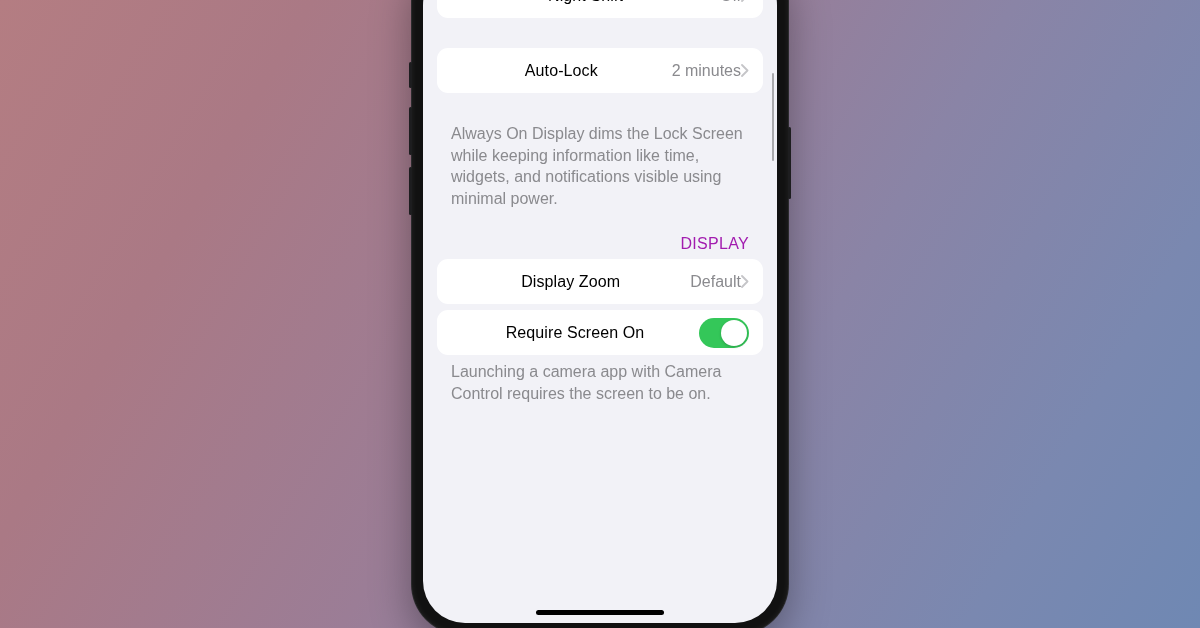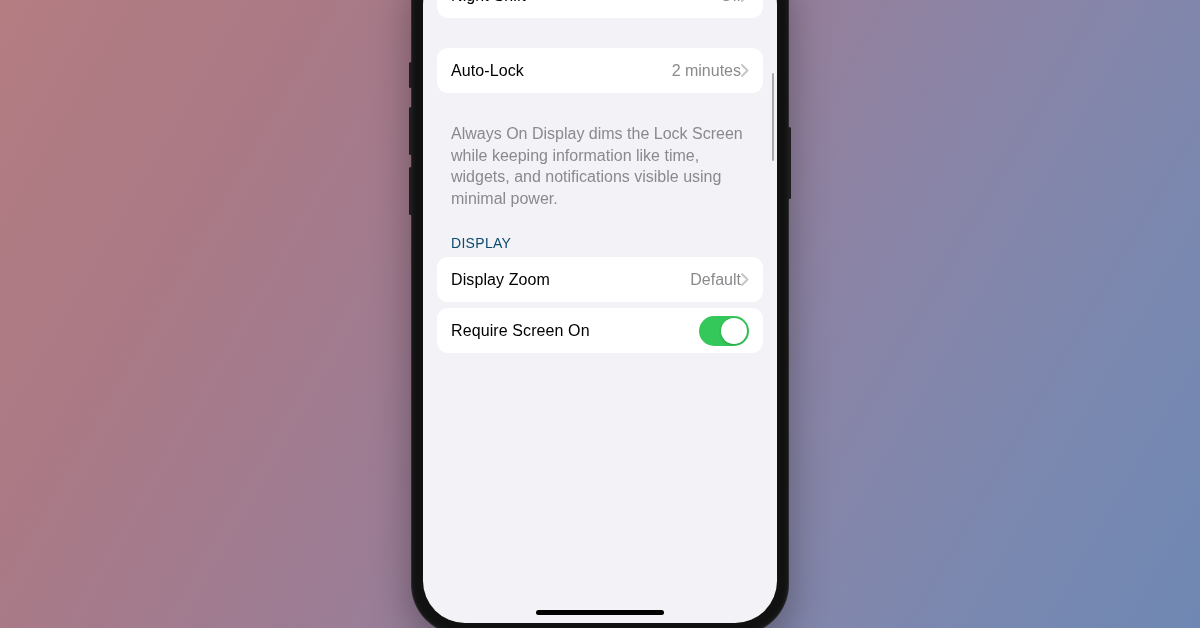--- a/index.html
+++ b/index.html
@@ -60,20 +60,21 @@
   }
   .group.tight { margin-bottom: 6px; }
   .row {
     display: flex;
     align-items: center;
     min-height: 45px;
     padding: 0 14px;
     font-size: 16px;
     color: #000;
     position: relative;
+    text-align: center;
   }
   .row + .row::before {
     content: '';
     position: absolute;
     top: 0; left: 14px; right: 0;
     height: 0.6px;
     background: #d9d9dd;
   }
   .row .label { flex: 1; letter-spacing: 0.1px; }
   .row .value { color: #8a8a8e; font-size: 16px; margin-right: 0; }
@@ -100,25 +101,26 @@
     box-shadow: 0 1px 3px rgba(0,0,0,0.2);
   }
   .footer-text {
     font-size: 16px;
     color: #8a8a8e;
     line-height: 1.35;
     padding: 0 14px;
     margin-bottom: 26px;
   }
   .section-header {
-    font-size: 14px;
-    color: #0c4a6e;
+    font-size: 16px;
+    color: #a21caf;
     letter-spacing: 0.3px;
     padding: 0 14px 6px 14px;
     text-transform: uppercase;
+    text-align: right;
   }
   .first-group {
     background: #fff;
     border-radius: 0 0 11px 11px;
     overflow: hidden;
     margin-bottom: 30px;
     margin-top: 10px;
   }
   .home-indicator {
     position: absolute;
@@ -183,18 +185,19 @@
           </span>
         </div>
       </div>
 
       <div class="group tight">
         <div class="row">
           <span class="label">Require Screen On</span>
           <div class="toggle"></div>
         </div>
       </div>
+      <div class="footer-text">Launching a camera app with Camera Control requires the screen to be on.</div>
 
     </div>
 
     <div class="home-indicator"></div>
   </div>
 </div>
 
 </body></html>

